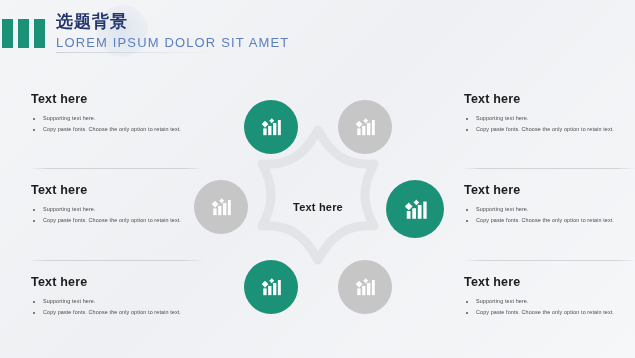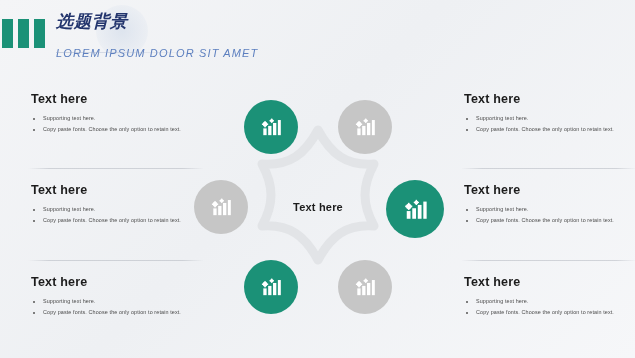--- a/index.html
+++ b/index.html
@@ -4,38 +4,38 @@
 <style>
   * { margin:0; padding:0; box-sizing:border-box; }
   html, body { width:635px; height:358px; }
   body {
     font-family: "Liberation Sans", sans-serif;
     background: linear-gradient(135deg,#f4f5f7 0%,#eef0f3 45%,#f6f7f9 100%);
     position:relative; overflow:hidden;
   }
 
   
-  .header { position:absolute; left:0; top:0; width:100%; height:58px;font-style:italic; }
+  .header { position:absolute; left:0; top:0; width:100%; height:58px; }
   .bars { position:absolute; left:2px; top:19px; display:flex; gap:5px; }
   .bar { width:11px; height:29px; background:#1b9177; }
   .bar.b2 { height:29px; }
   .bar.b3 { height:29px; }
   .title-orb {
     position:absolute; left:96px; top:5px; width:52px; height:52px;
     border-radius:50%;
     background: radial-gradient(circle at 50% 50%, rgba(205,216,232,.55) 0%, rgba(214,223,236,.30) 60%, rgba(230,236,244,0) 100%);
   }
   .title-block { position:absolute; left:56px; top:12px; }
   .title-zh {
     font-size:17px; font-weight:bold; color:#23356d;
     letter-spacing:1px; line-height:19px;
   }
   .title-en {
-    font-size:11px; color:#5c7fbf; letter-spacing:1.15px;
-    margin-top:16px; font-weight:normal;
+    font-size:13px; color:#5c7fbf; letter-spacing:1.15px;
+    margin-top:4px; font-weight:normal;
   }
   .header-rule {
     position:absolute; left:56px; top:52px; width:160px; height:1px;
     background:linear-gradient(to right, rgba(150,165,195,.45), rgba(150,165,195,0));
   }
 
   
   .col { position:absolute; width:182px; }
   .col.left  { left:31px; }
   .col.right { left:464px; }

